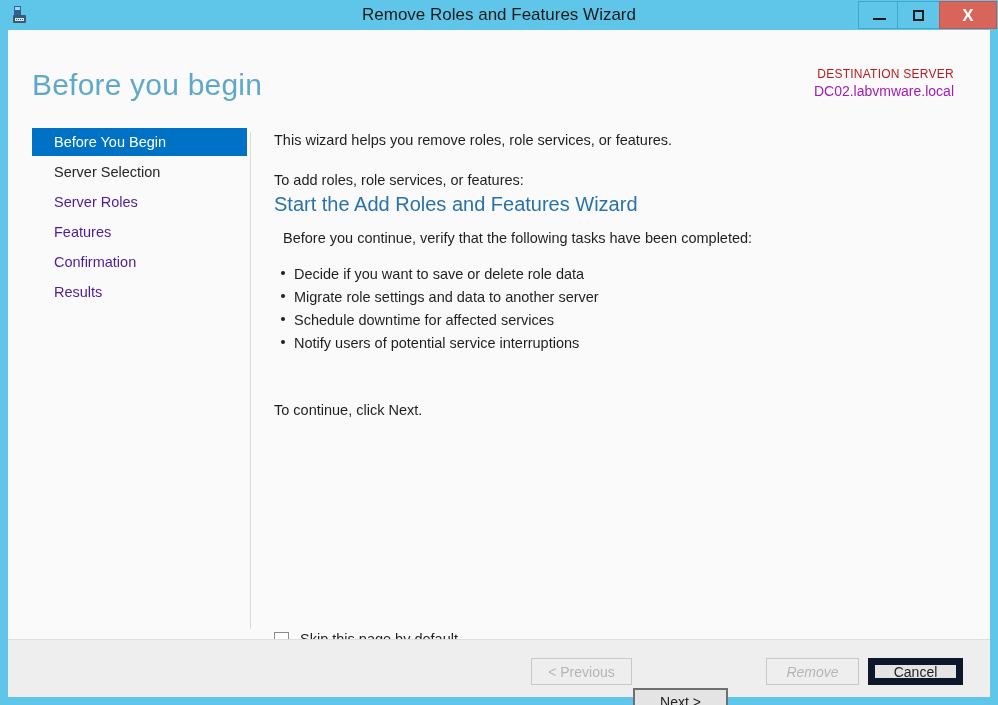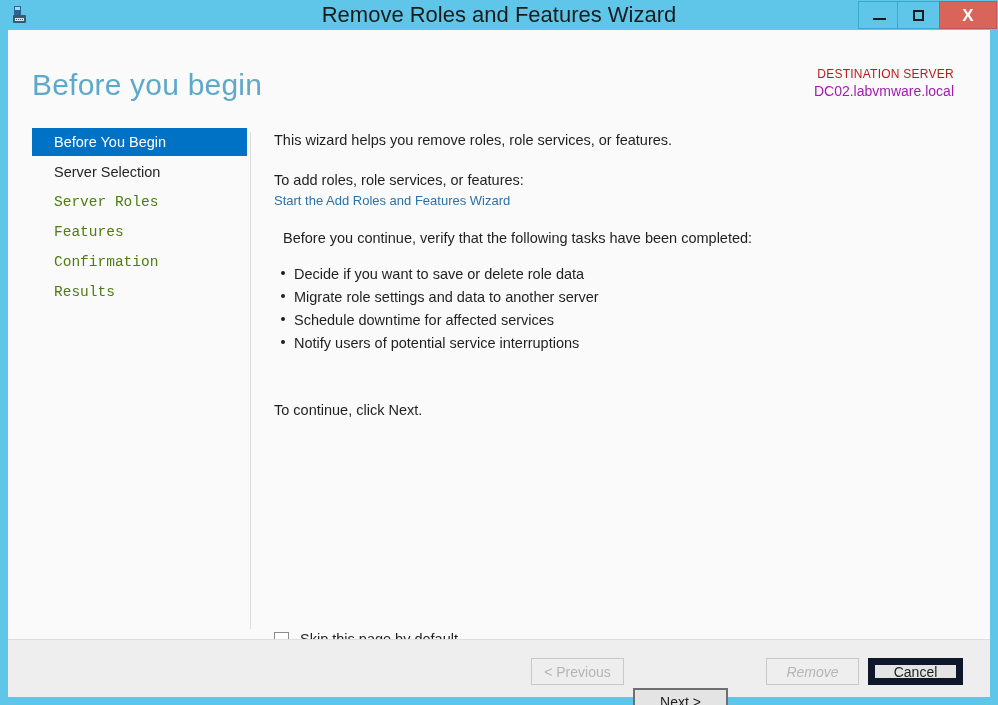--- a/index.html
+++ b/index.html
@@ -39,21 +39,21 @@
     left: 10px; top: 4px;
     width: 22px; height: 22px;
   }
   #title-text {
     position: absolute;
     left: 0; top: 0;
     width: 998px;
     height: 30px;
     line-height: 30px;
     text-align: center;
-    font-size: 22px;
+    font-size: 17px;
     color: #1b1b1b;
     font-family: "Liberation Sans", sans-serif;
     white-space: nowrap;
   }
   .winbtn {
     position: absolute;
     top: 1px;
     height: 28px;
     box-sizing: border-box;
     border: 1px solid #3aa9d0;
@@ -145,40 +145,39 @@
     box-sizing: border-box;
     color: #252525;
     white-space: nowrap;
     cursor: default;
   }
   .nav-item.selected {
     background: #0072c6;
     color: #ffffff;
   }
   .nav-item.disabled {
-    color: #4d7c0f;
-    font-family: Liberation Mono, monospace;
+    color: #4c1d95;
   }
 
   
   #content {
     position: absolute;
     left: 266px;
     top: 100px;
     width: 690px;
   }
   .para {
     font-size: 14.5px;
     color: #1f1f1f;
     line-height: 20px;
     white-space: nowrap;
   }
   #p-intro      { position:absolute; left:0; top:0px; }
   #p-toadd      { position:absolute; left:0; top:40px; }
-  #link-add     { position:absolute; left:0; top:63px; color:#2a72a8; text-decoration:none; cursor:pointer; font-size:13px; white-space:nowrap;}
+  #link-add     { position:absolute; left:0; top:63px; color:#2a72a8; text-decoration:none; cursor:pointer; font-size:20px; white-space:nowrap;}
   #p-verify     { position:absolute; left:9px; top:98px; }
 
   #task-list {
     position: absolute;
     left: 0;
     top: 133px;
   }
   .task-item {
     position: relative;
     padding-left: 20px;
@@ -255,21 +254,21 @@
     color: #1f1f1f;
     cursor: pointer;
   }
   .btn.default {
     background: #e4e4e4;
     border: 2px solid #6f6f6f;
     color: #1f1f1f;
     cursor: pointer;
     margin-top: 30px;
   }
-  #btn-previous { left: 523px; width: 93px; }
+  #btn-previous { left: 523px; width: 101px; }
   #btn-next     { left: 625px; width: 95px; }
   #btn-remove   { left: 758px; width: 93px; font-style: italic; }
   #btn-cancel   { left: 860px; width: 95px; }
 </style>
 </head>
 <body>
 
 <div id="window">
 
   <div id="titlebar">

